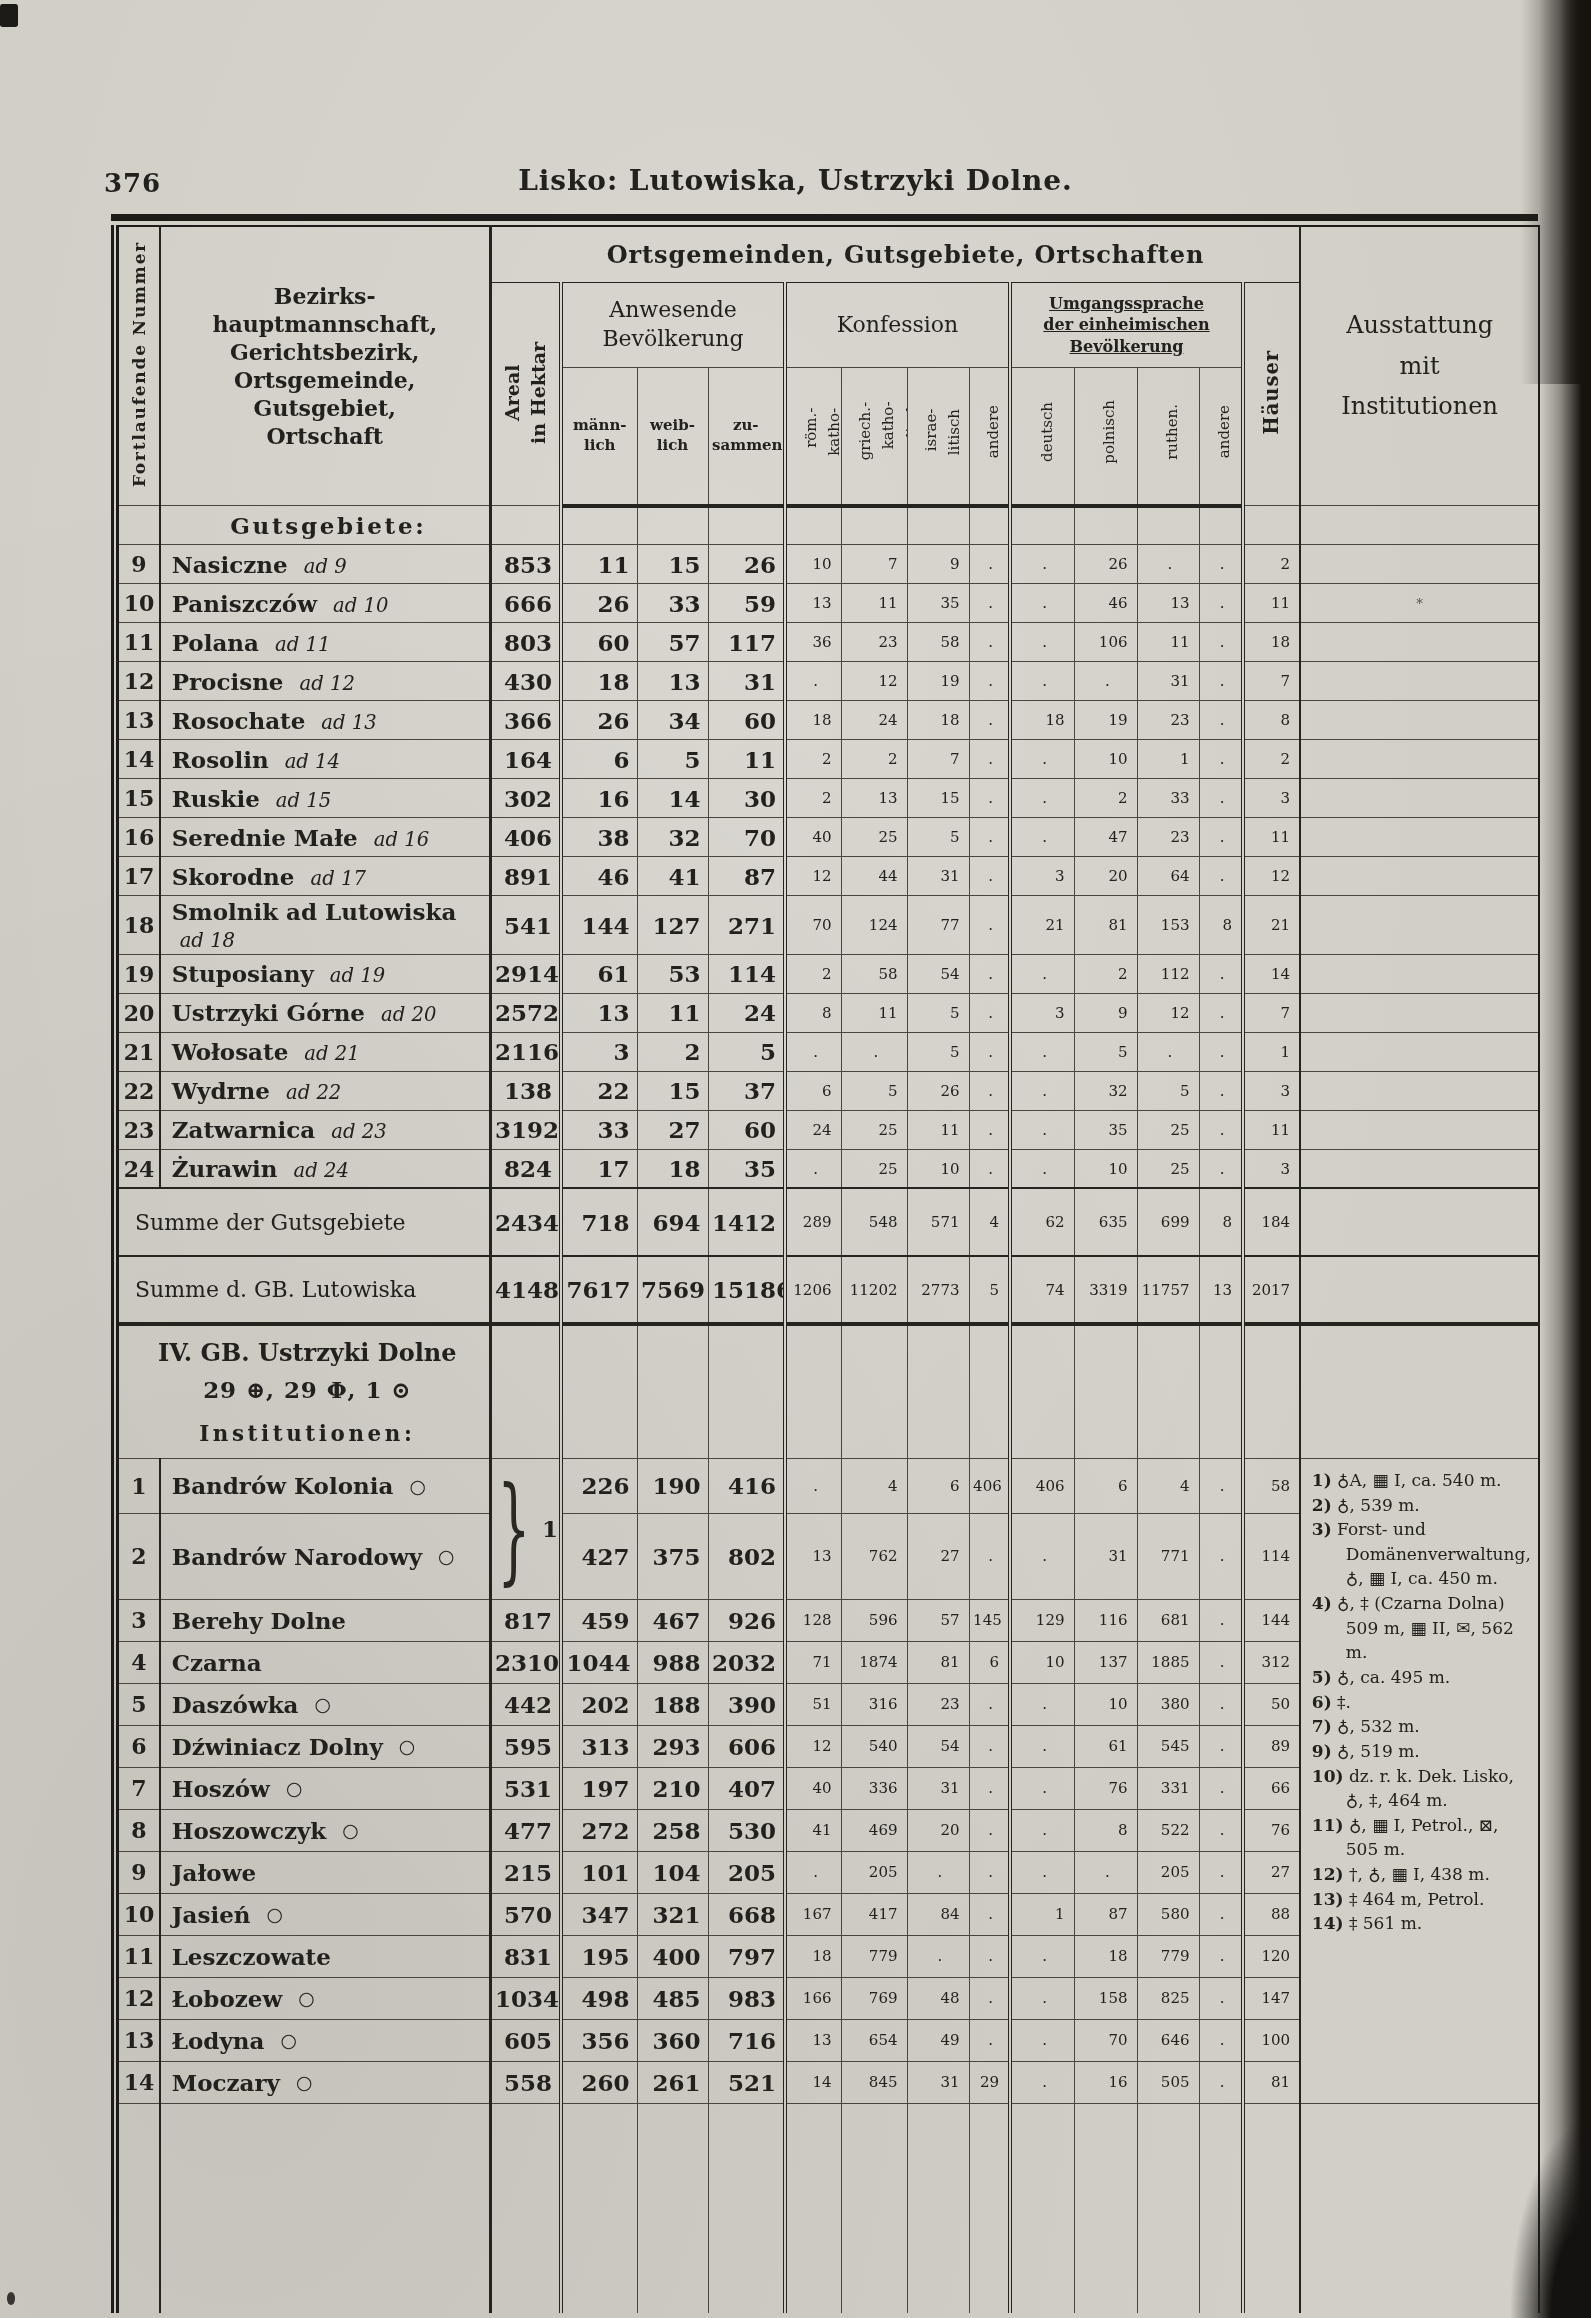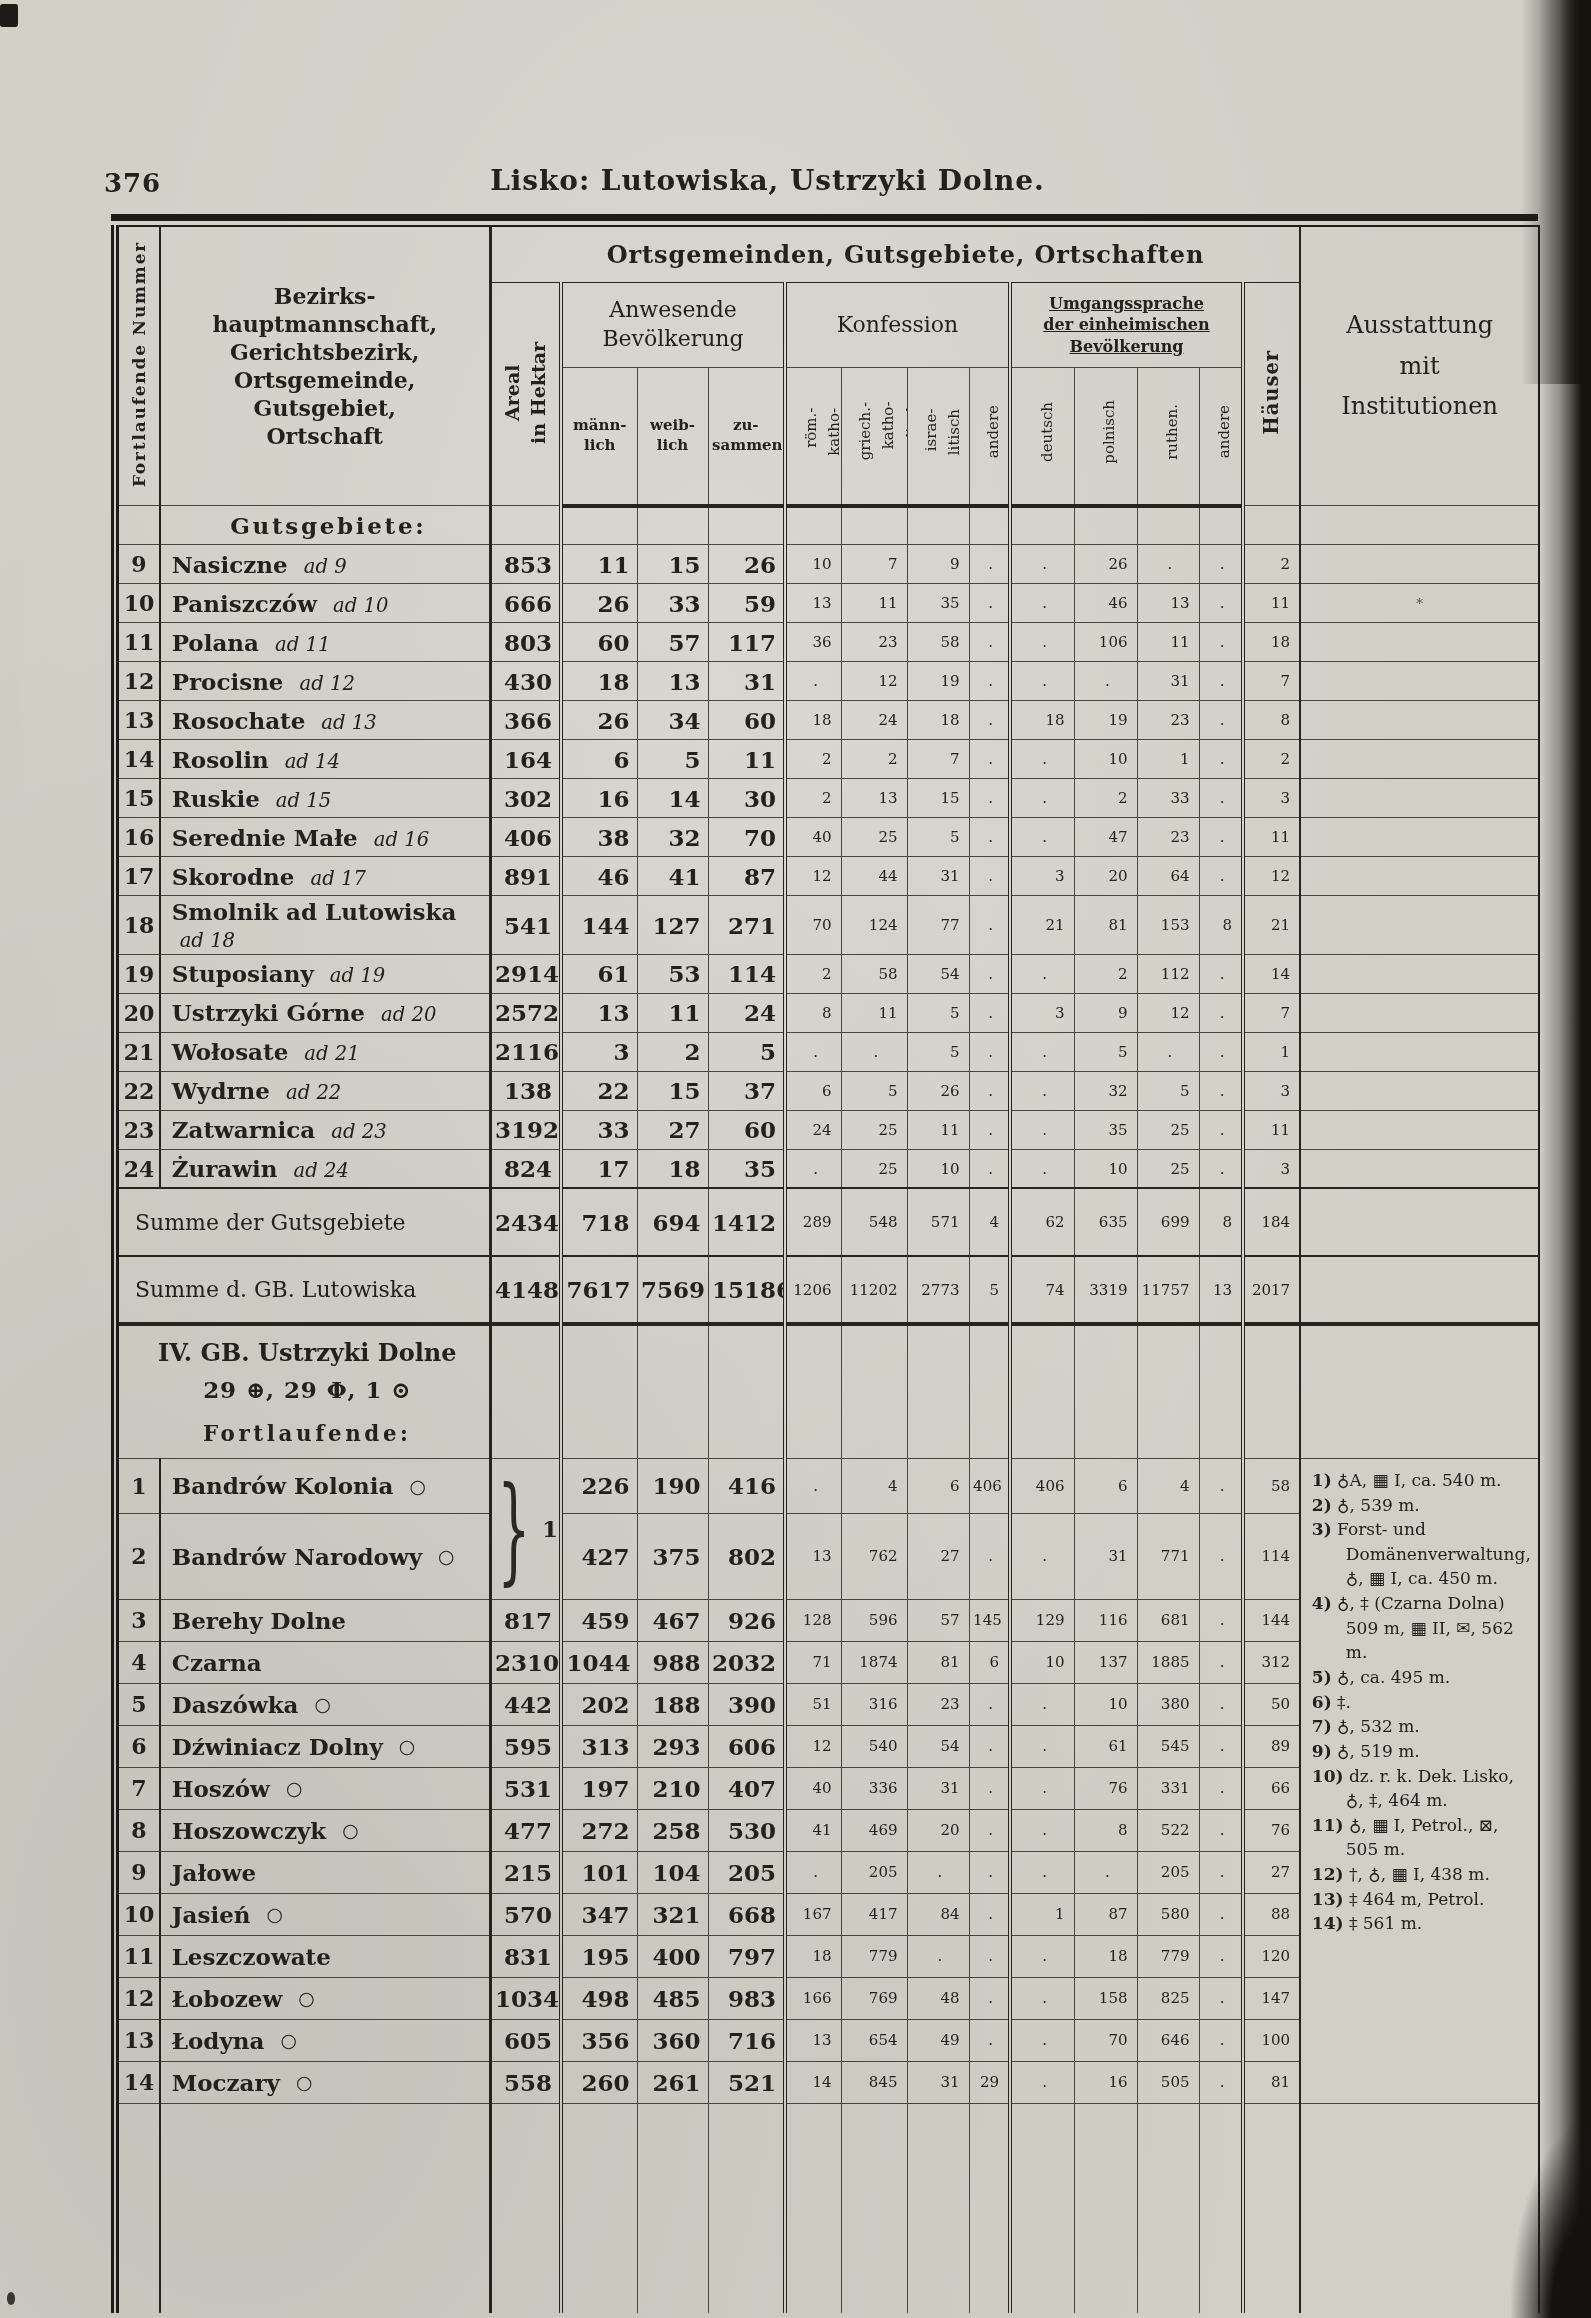--- a/index.html
+++ b/index.html
@@ -14,21 +14,21 @@
   .speck-tl{position:absolute;left:0;top:3.6px;width:18px;height:23px;background:#1d1b18;border-radius:2.7px;}
   .speck-bl{position:absolute;left:7.1px;bottom:14.3px;width:8px;height:12.5px;background:#3a3733;border-radius:50%;}
   .edge-right{position:absolute;top:0;right:0;width:52px;height:100%;
     background:linear-gradient(to right, rgba(24,21,17,0) 0%, rgba(24,21,17,0.35) 40%, #16130f 82%);}
   .edge-right-top{position:absolute;top:0;right:0;width:70px;height:384px;
     background:linear-gradient(to right, rgba(24,21,17,0) 0%, rgba(24,21,17,0.45) 55%, #16130f 90%);}
   .corner-br{position:absolute;right:0;bottom:0;width:80px;height:196px;
     background:radial-gradient(ellipse at bottom right, #141210 35%, rgba(20,18,16,0) 72%);}
 
   .page-number{position:absolute;left:104px;top:168px;font-size:26px;font-weight:700;letter-spacing:0.9px;}
-  .page-title{position:absolute;left:0;top:164px;width:1535px;text-align:center;font-size:28px;font-weight:700;letter-spacing:0.9px;}
+  .page-title{position:absolute;left:0;top:164px;width:1535px;text-align:center;font-size:28px;font-weight:700;letter-spacing:0.9px;padding-left:28px;}
 
   .table-wrap{position:absolute;left:111px;top:214px;width:1427px;}
   .rule-a{height:7.1px;background:#1d1c19;}
   table{border-collapse:collapse;table-layout:fixed;width:1425px;margin-top:3.6px;
     border-top:2.7px solid #1d1c19;border-left:8px double #1d1c19;border-right:2.7px solid #1d1c19;}
   th,td{border:0.9px solid #4a463f;padding:1.8px 3.6px;vertical-align:middle;overflow:hidden;}
   th{font-weight:400;}
 
   
   .h-nr,.cell-nr{border-right:2.7px solid #26241f;}
@@ -503,21 +503,21 @@
           <td class="sm">3319</td>
           <td class="sm">11757</td>
           <td class="sm">13</td>
           <td class="sm c-h">2017</td>
           <td class="cell-ausst"></td>
         </tr>
         <tr class="rh-shead">
           <td class="cell-name shead-cell" colspan="2">
             <div class="sh1">IV. GB. <b>Ustrzyki Dolne</b></div>
             <div class="sh2">29 ⊕, 29 Φ, 1 ⊙</div>
-            <div class="sh3">Fortlaufende:</div>
+            <div class="sh3">Institutionen:</div>
           </td>
           <td class="c-areal sm"></td>
           <td class="sm c-m"></td>
           <td class="sm"></td>
           <td class="sm"></td>
           <td class="sm c-rk"></td>
           <td class="sm"></td>
           <td class="sm"></td>
           <td class="sm"></td>
           <td class="sm c-de"></td>

